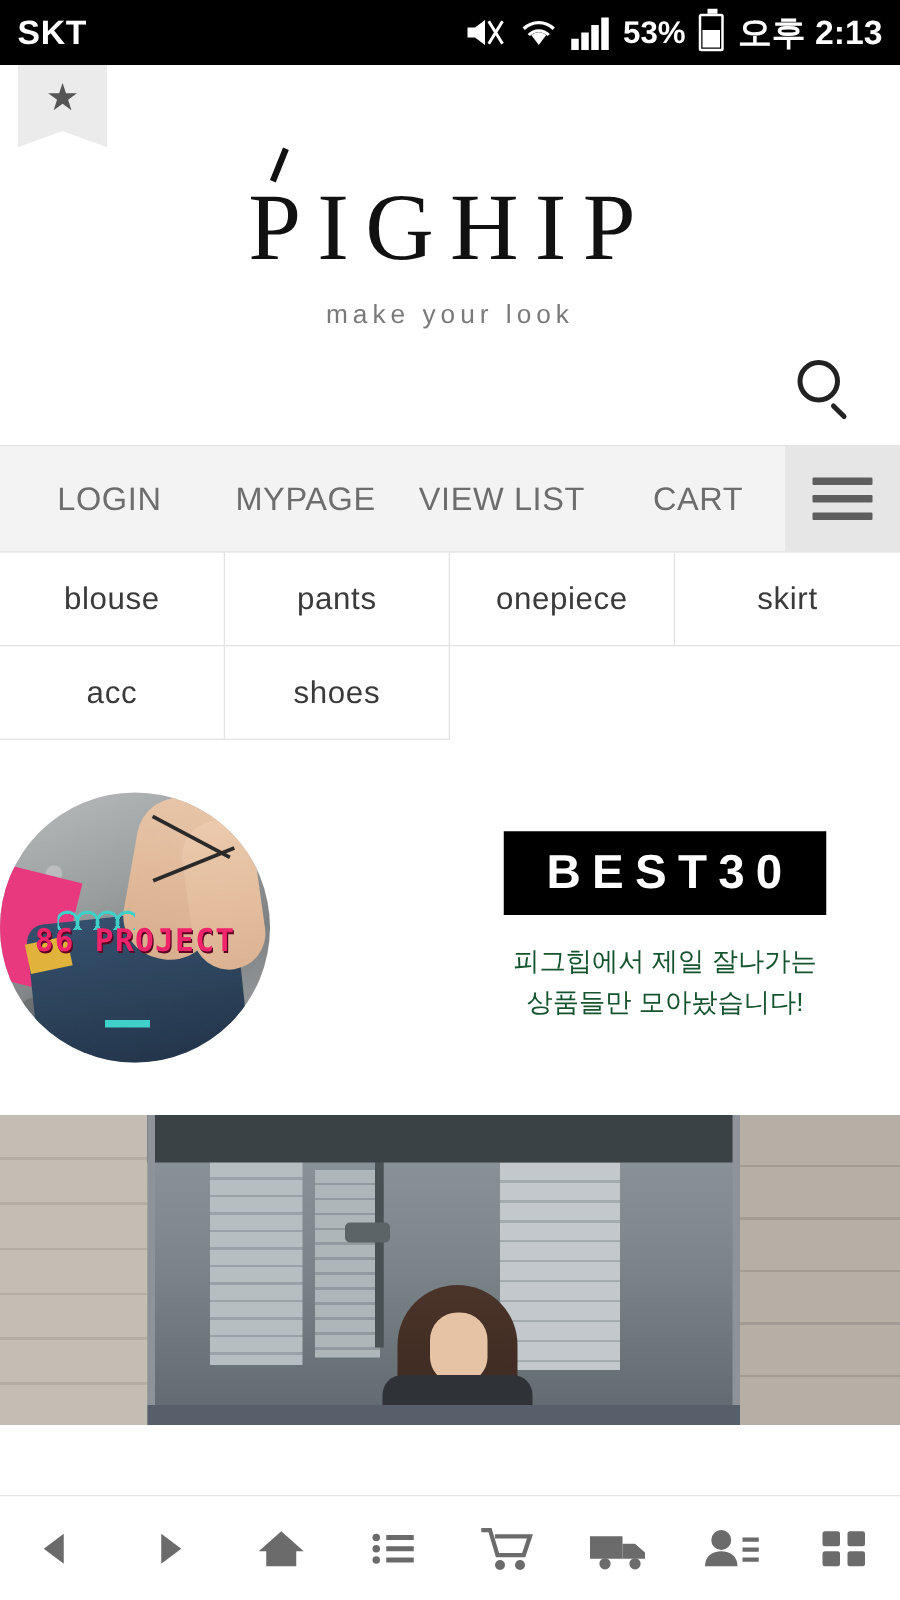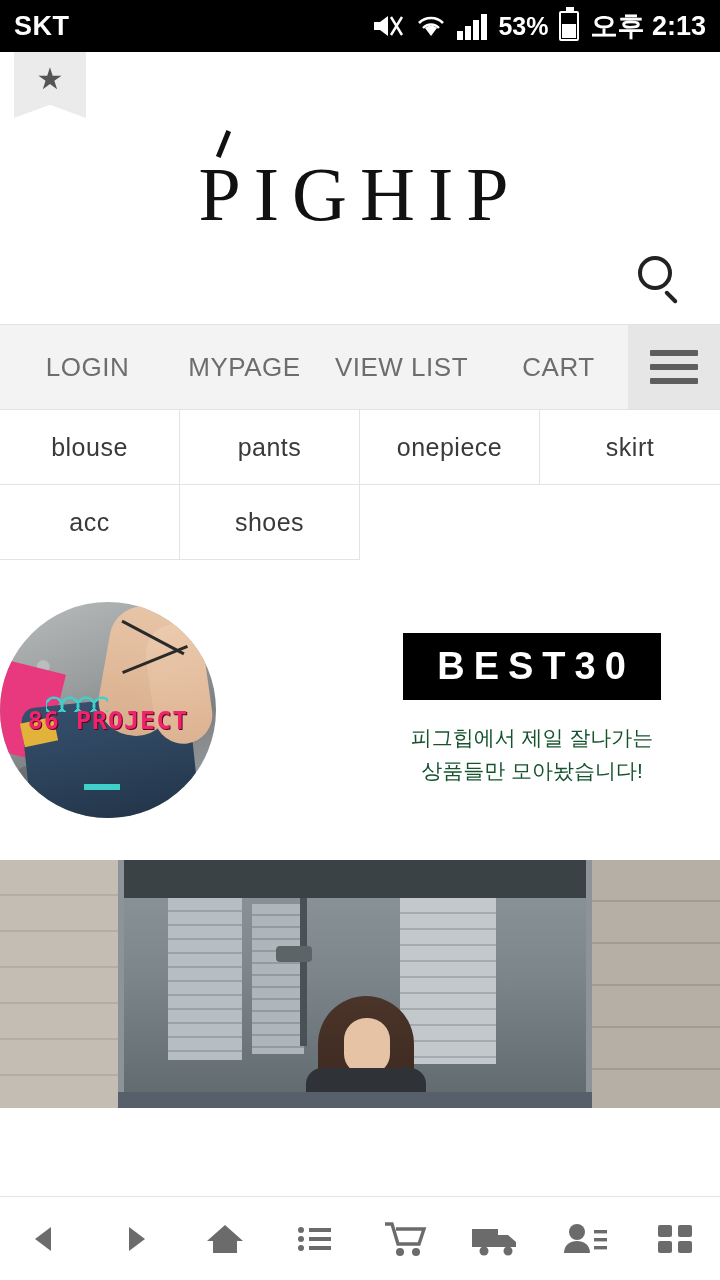--- a/index.html
+++ b/index.html
@@ -37,21 +37,21 @@
   
   .bookmark {
     position: absolute; top: 52px; left: 14px;
     width: 72px; height: 66px; background: #ebebeb;
     clip-path: polygon(0 0, 100% 0, 100% 100%, 50% 80%, 0 100%);
     display:flex; align-items:flex-start; justify-content:center; padding-top:12px;
   }
   .bookmark .star { font-size: 30px; color:#555; line-height:1; }
 
   
-  .logo-area { padding-top: 92px; text-align: center; margin-top: 12px; }
+  .logo-area { padding-top: 92px; text-align: center; }
   .logo-text {
     font-size: 76px; letter-spacing: 13px; color:#111;
     font-family: "Liberation Serif", serif; font-weight: 400;
     position: relative; display:inline-block; line-height:1;
   }
   .logo-accent {
     position:absolute; left: 22px; top: -26px; width: 5px; height: 28px;
     background:#111; transform: rotate(22deg);
   }
   .logo-sub {
@@ -233,20 +233,21 @@
 
   <div class="bookmark">
     <span class="star">★</span>
   </div>
 
   <div class="logo-area">
     <div class="logo-text">
       <span class="logo-accent"></span>
       <span>PIGHIP</span>
     </div>
+    <div class="logo-sub">make your look</div>
   </div>
 
   <div class="search-row">
     <div class="search-ic">
       <span class="lens"></span>
       <span class="handle"></span>
     </div>
   </div>
 
   <div class="navbar">

